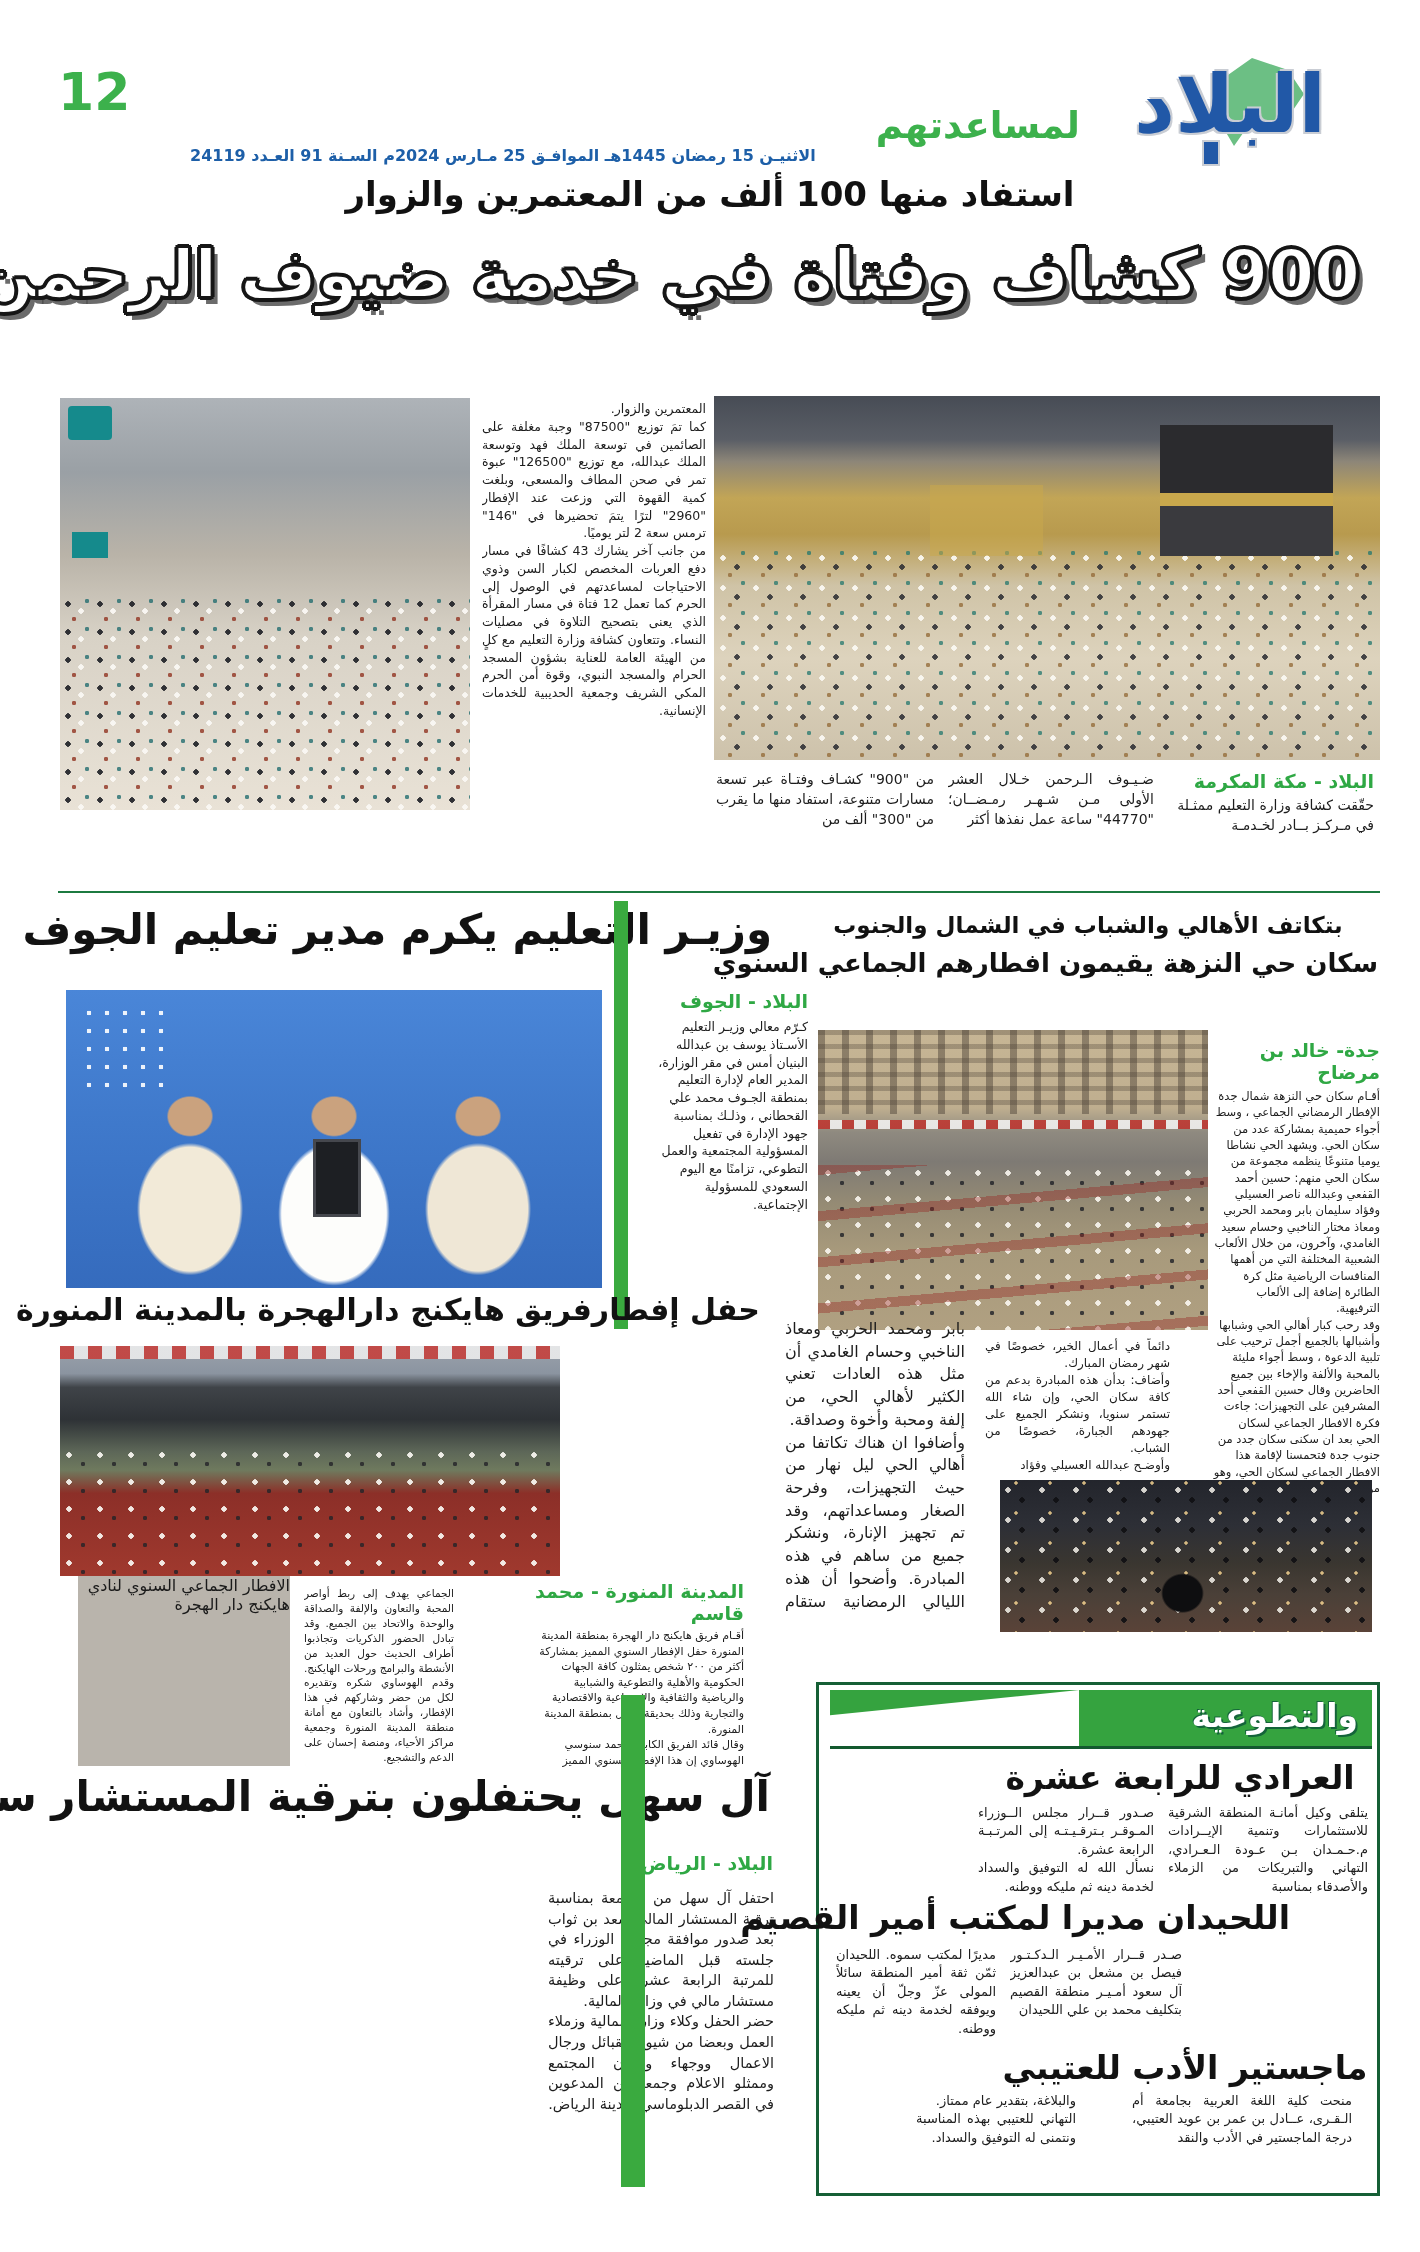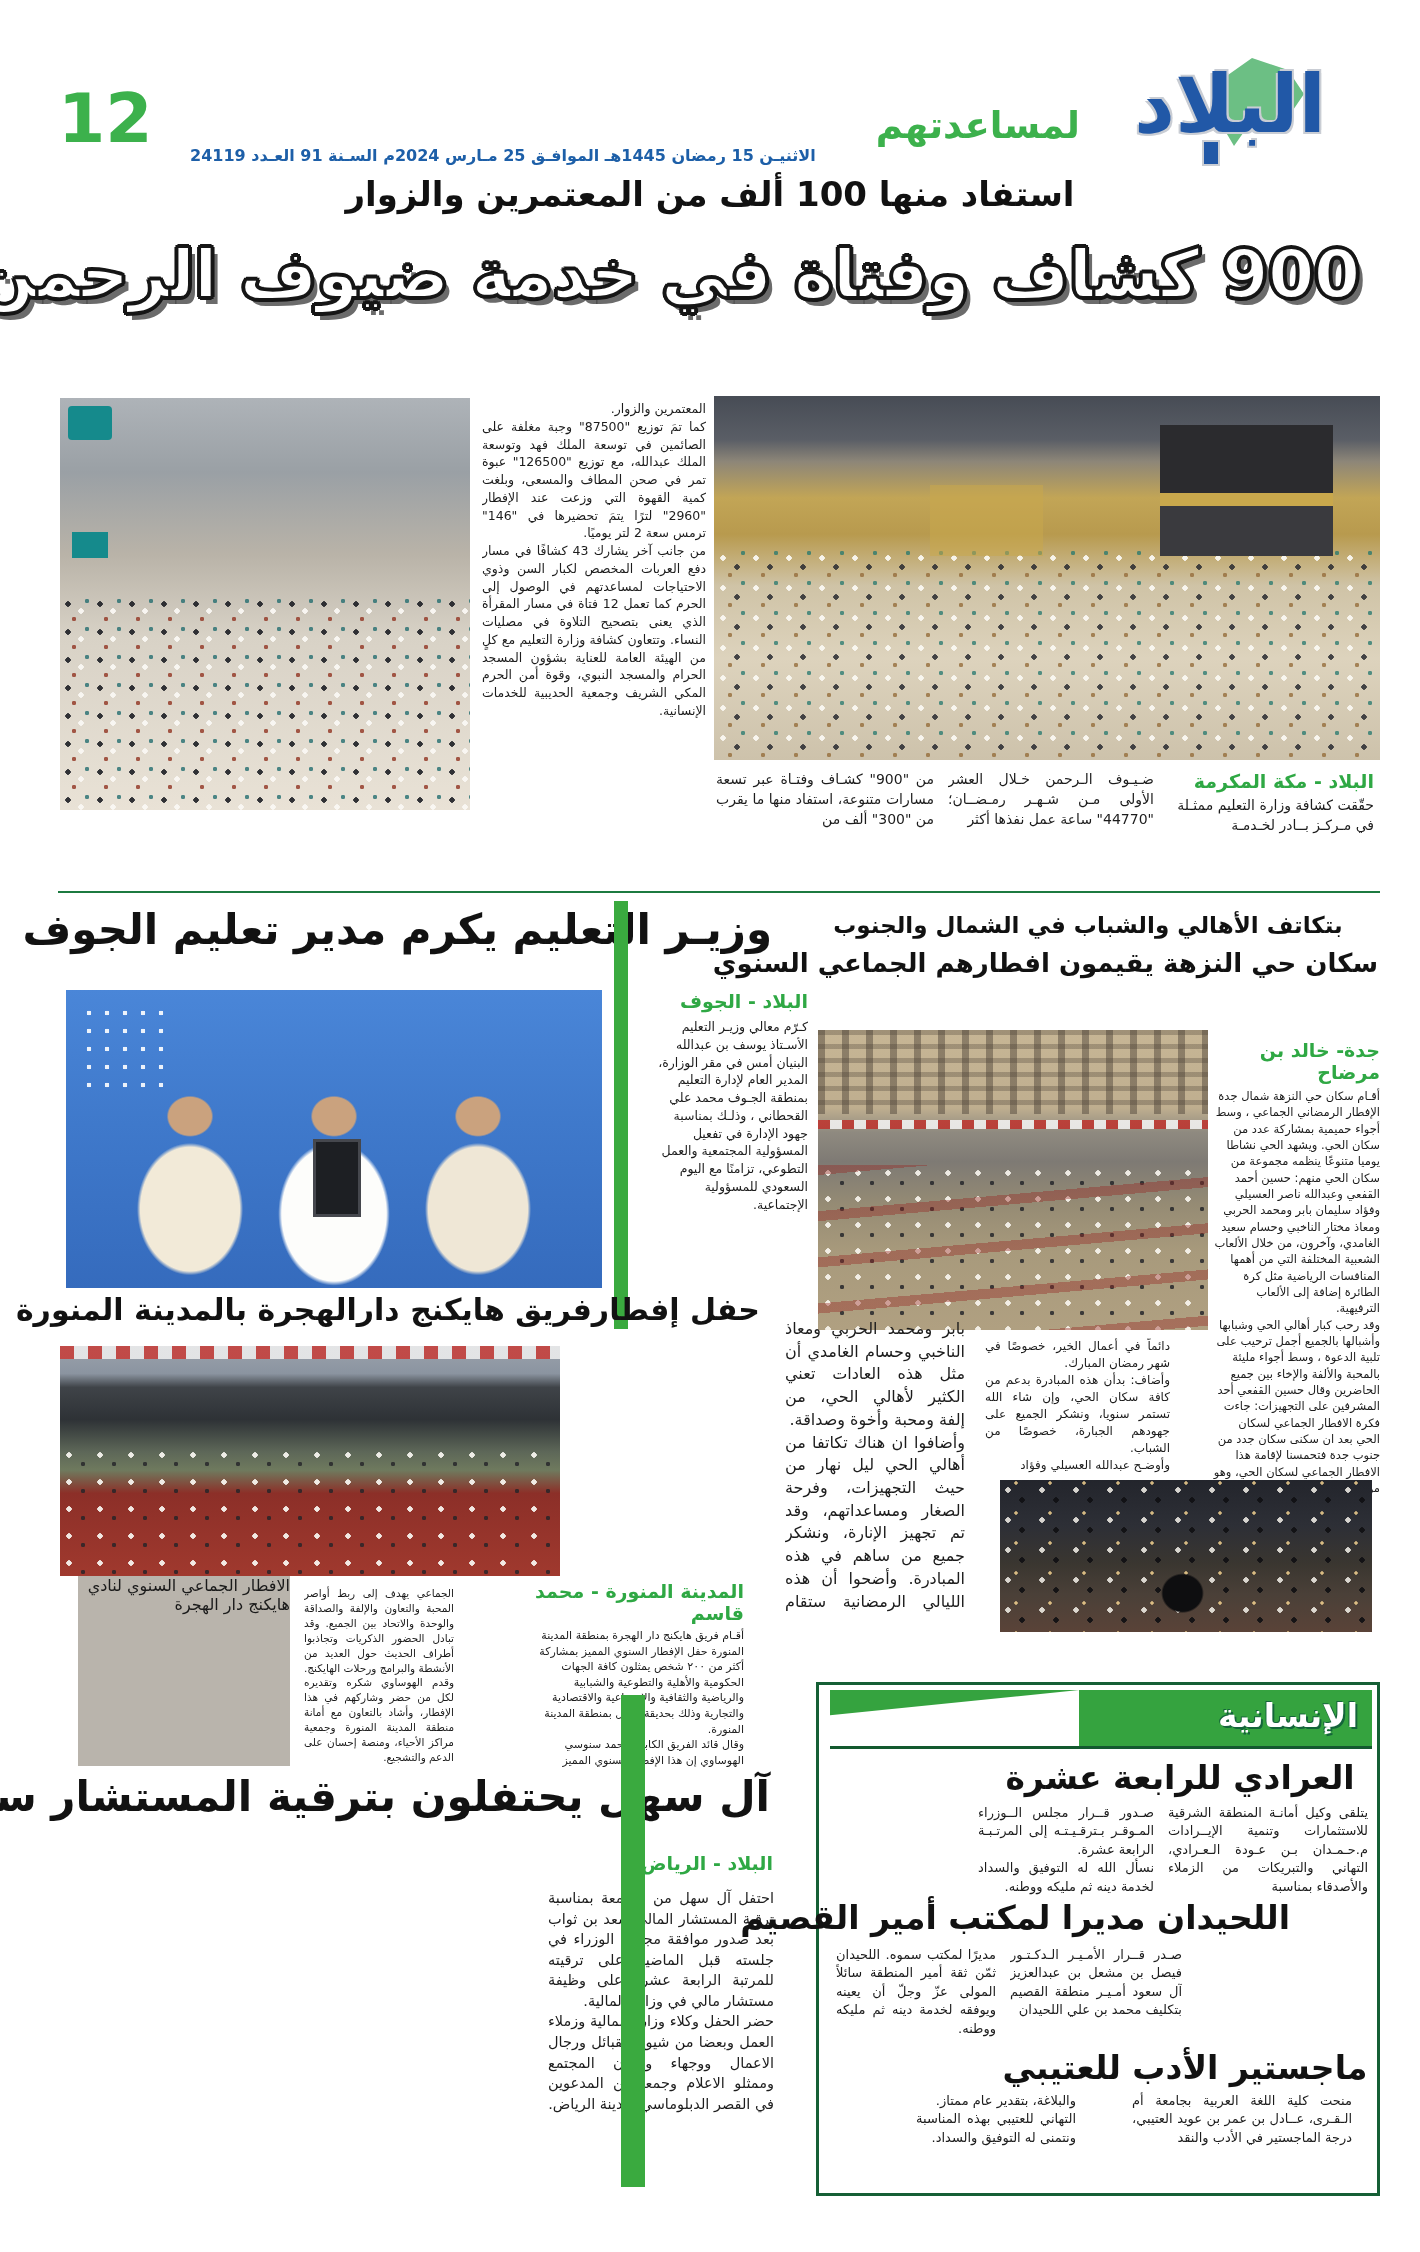--- a/index.html
+++ b/index.html
@@ -3,21 +3,21 @@
 <meta charset="utf-8">
 <style>
   html,body{margin:0;padding:0;background:#e8e8e8;}
   #page{position:relative;width:1420px;height:2252px;background:#ffffff;margin:0 auto;
         font-family:"DejaVu Sans",sans-serif;direction:rtl;overflow:hidden;color:#1a1a1a;}
   .abs{position:absolute;}
   .body-text{white-space:pre-line;text-align:justify;overflow:hidden;line-height:1.42;color:#1c1c1c;}
   .byline{color:#2fa844;font-weight:bold;}
   .headline{font-weight:900;color:#121212;white-space:nowrap;}
   
-  #page-num{left:58px;top:62px;width:110px;font-size:68px;font-weight:900;color:#3cb14c;direction:ltr;text-align:left;margin-top:17px;}
+  #page-num{left:58px;top:62px;width:110px;font-size:52px;font-weight:900;color:#3cb14c;direction:ltr;text-align:left;}
   #dateline{left:190px;top:146px;width:750px;font-size:16px;font-weight:bold;color:#1d5fa8;text-align:left;direction:rtl;}
   #section-label{right:340px;top:104px;width:200px;font-size:37px;font-weight:900;color:#3cb14c;text-align:left;}
   #logo{right:40px;top:48px;width:300px;height:110px;}
   #logo svg{position:absolute;right:70px;top:6px;}
   #logo-title{position:absolute;right:0;top:10px;width:300px;text-align:center;font-size:80px;font-weight:900;color:#2158a7;
               text-shadow:2px 2px 0 #c9cdd4, -2px 2px 0 #c9cdd4, 2px -2px 0 #c9cdd4;}
   #logo:after{content:"";position:absolute;right:160px;bottom:-8px;width:14px;height:22px;background:#2158a7;border:2px solid #c9cdd4;}
   
   #lead-kicker{left:160px;top:174px;width:1100px;text-align:center;font-size:34px;font-weight:900;color:#111;}
   #lead-headline{left:60px;top:236px;width:1300px;text-align:center;font-size:66px;font-weight:900;letter-spacing:1px;
@@ -252,21 +252,21 @@
   <div class="abs headline" id="aalsahl-headline">آل سهل يحتفلون بترقية المستشار سعد</div>
   <div class="abs byline" id="aalsahl-byline">البلاد - الرياض</div>
   <div class="ph" id="ph-palace"></div>
   <div class="abs body-text" id="aalsahl-body">احتفل آل سهل من الجامعة بمناسبة ترقية المستشار المالي سعد بن ثواب بعد صدور موافقة مجلس الوزراء في جلسته قبل الماضية على ترقيته للمرتبة الرابعة عشرة على وظيفة مستشار مالي في وزارة المالية.
 حضر الحفل وكلاء وزارة المالية وزملاء العمل وبعضا من شيوخ القبائل ورجال الاعمال ووجهاء وأعيان المجتمع وممثلو الاعلام وجمعا من المدعوين في القصر الدبلوماسي بمدينة الرياض.</div>
 
   <div class="abs vbar" id="divider2"></div>
 
   <div class="abs" id="social-box"></div>
   <div class="abs" id="social-band">
-    <span>الإنسانية</span>
+    <span>والتطوعية</span>
   </div>
 
   <div class="soc-head headline" id="soc-head-1">العرادي للرابعة عشرة</div>
   <div class="portrait" id="portrait-1"></div>
   <div class="soc-col body-text" id="soc1-col1">يتلقى وكيل أمانـة المنطقة الشرقية للاستثمارات وتنمية الإيــرادات م.حـمـدان بـن عـودة الـعـرادي، التهاني والتبريكات من الزملاء والأصدقاء بمناسبة</div>
   <div class="soc-col body-text" id="soc1-col2">صـدور قــرار مجلس الــوزراء المـوقـر بـترقـيـتـه إلى المرتـبـة الرابعة عشرة.
 نسأل الله له التوفيق والسداد لخدمة دينه ثم مليكه ووطنه.</div>
 
   <div class="soc-head headline" id="soc-head-2">اللحيدان مديرا لمكتب أمير القصيم</div>
   <div class="portrait" id="portrait-2"></div>

